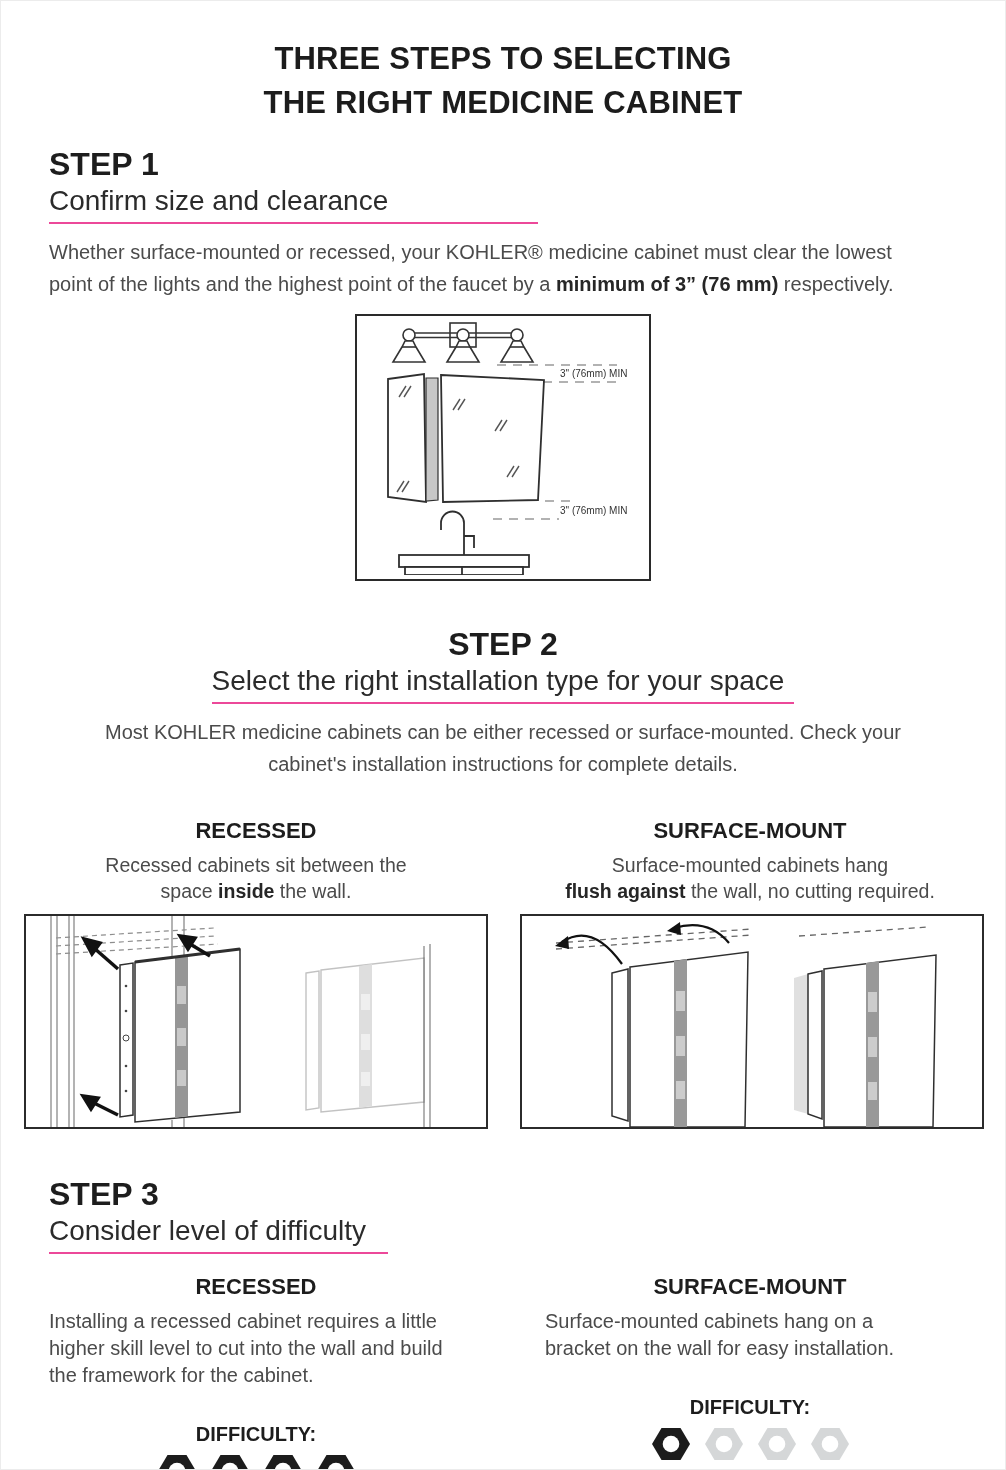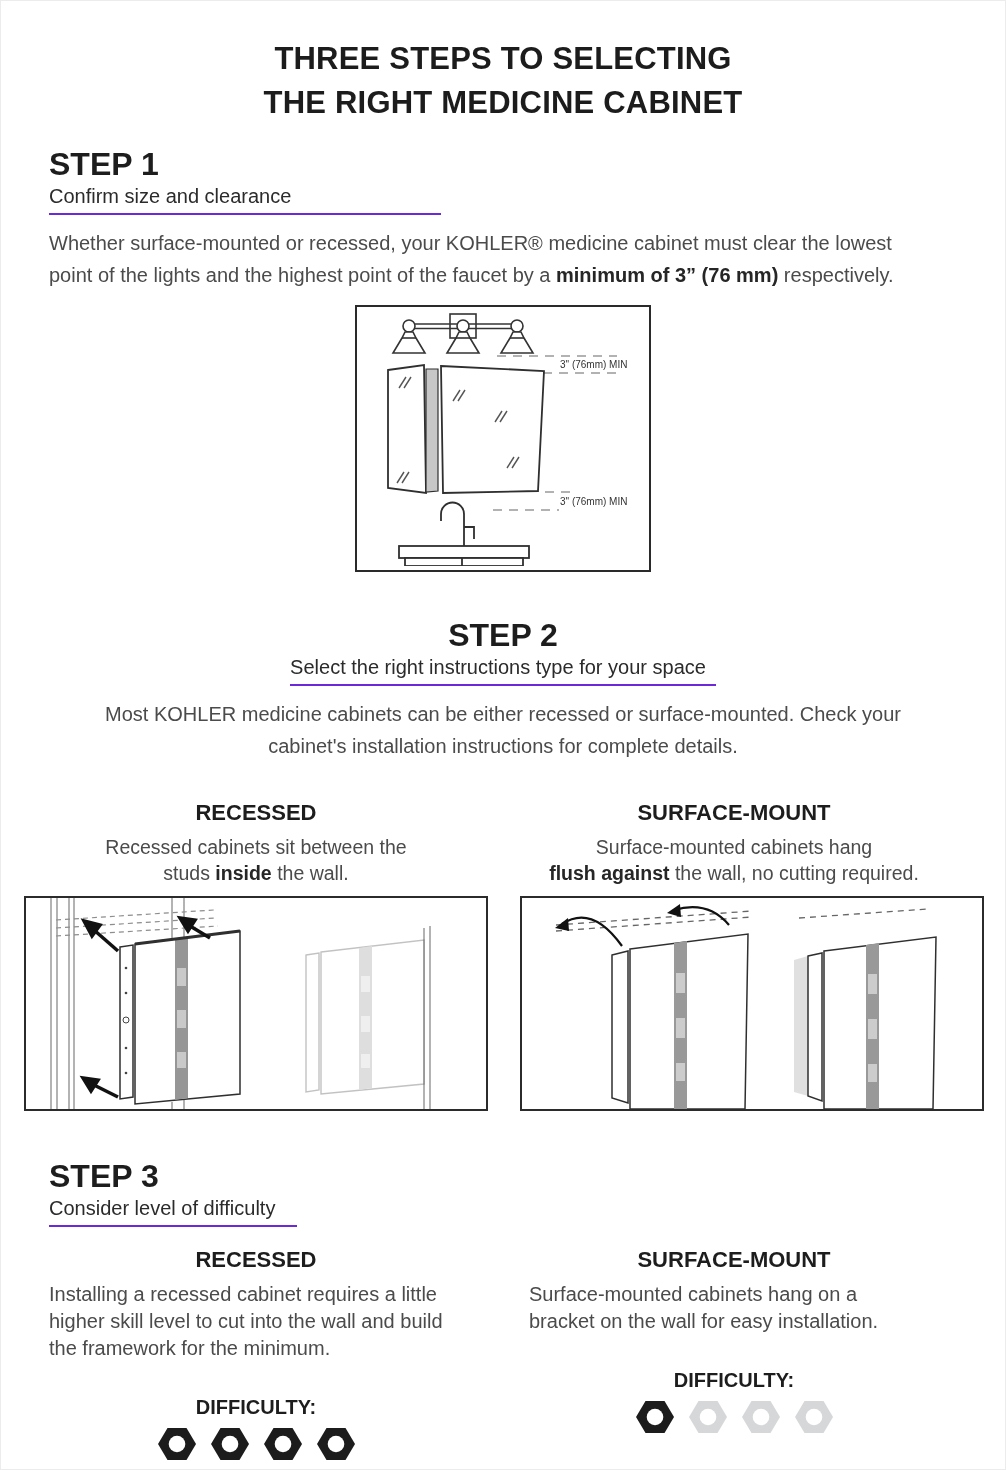--- a/index.html
+++ b/index.html
@@ -21,23 +21,23 @@
     color:#1c1c1c;
     letter-spacing:.2px;
   }
   .content{padding:0 48px;}
   .step-heading{
     font-size:32px;font-weight:bold;color:#1d1d1d;
     margin-top:22px;line-height:34px;
   }
   .step-sub{
     display:inline-block;
-    font-size:20px;color:#2b2b2b;
+    font-size:28px;color:#2b2b2b;
     margin-top:4px;padding-bottom:5px;
-    border-bottom:2px solid #6d28d9;
+    border-bottom:2px solid #ec4899;
   }
   .pad-xl{padding-right:150px;}
   .pad-s{padding-right:10px;}
   .pad-m{padding-right:22px;}
   .step-body{
     margin-top:12px;
     font-size:20px;line-height:32px;color:#4b4b4b;
     white-space:nowrap;
   }
   .step-body b, .col-desc b{color:#262626;}
@@ -46,21 +46,21 @@
   }
   .diagram-box{
     border:2px solid #2a2a2a;
     background:#fff;
   }
   .step2-block{margin-top:46px;text-align:center;}
   .cols{
     margin:38px 23px 0 23px;
     display:grid;
     grid-template-columns:464px 464px;
-    column-gap:14px;
+    column-gap:30px;
   }
   .col-title{
     text-align:center;
     font-size:22px;font-weight:bold;color:#1d1d1d;
     line-height:26px;
   }
   .col-desc{
     margin-top:8px;
     font-size:19.5px;line-height:26px;color:#4b4b4b;
     text-align:center;
@@ -173,34 +173,34 @@
         <line x1="105" y1="251" x2="105" y2="259"></line>
       </g>
     </svg>
   </div>
 </div>
 
 <div class="content step2-block">
 
   <div class="step-heading">STEP 2</div>
   <div>
-    <span class="step-sub pad-s">Select the right instructions type for your space</span>
+    <span class="step-sub pad-s">Select the right installation type for your space</span>
   </div>
   <div class="step-body">
     <div>Most KOHLER medicine cabinets can be either recessed or surface-mounted. Check your</div>
     <div>cabinet's installation instructions for complete details.</div>
   </div>
 </div>
 
 <div class="cols">
   <div>
     <div class="col-title">RECESSED</div>
     <div class="col-desc">
       <div>Recessed cabinets sit between the</div>
-      <div><span>studs </span><b>inside</b><span> the wall.</span></div>
+      <div><span>space </span><b>inside</b><span> the wall.</span></div>
     </div>
   </div>
   <div>
     <div class="col-title">SURFACE-MOUNT</div>
     <div class="col-desc">
       <div>Surface-mounted cabinets hang</div>
       <div><b>flush against</b><span> the wall, no cutting required.</span></div>
     </div>
   </div>
 </div>
@@ -313,21 +313,21 @@
     <span class="step-sub pad-m">Consider level of difficulty</span>
   </div>
 </div>
 
 <div class="cols step3-cols">
   <div>
     <div class="col-title">RECESSED</div>
     <div class="col-desc-left pl-left">
       <div>Installing a recessed cabinet requires a little</div>
       <div>higher skill level to cut into the wall and build</div>
-      <div>the framework for the minimum.</div>
+      <div>the framework for the cabinet.</div>
     </div>
     <div class="difficulty">
       <div class="difficulty-label">DIFFICULTY:</div>
       <div class="nuts" id="nuts-recessed">
           <svg width="38" height="34" viewBox="0 0 38 34">
             <polygon points="0,17 9.5,1 28.5,1 38,17 28.5,33 9.5,33" fill="#1c1c1c"></polygon>
             <circle cx="19" cy="17" r="8.3" fill="#ffffff"></circle>
           </svg>
           <svg width="38" height="34" viewBox="0 0 38 34">
             <polygon points="0,17 9.5,1 28.5,1 38,17 28.5,33 9.5,33" fill="#1c1c1c"></polygon>

